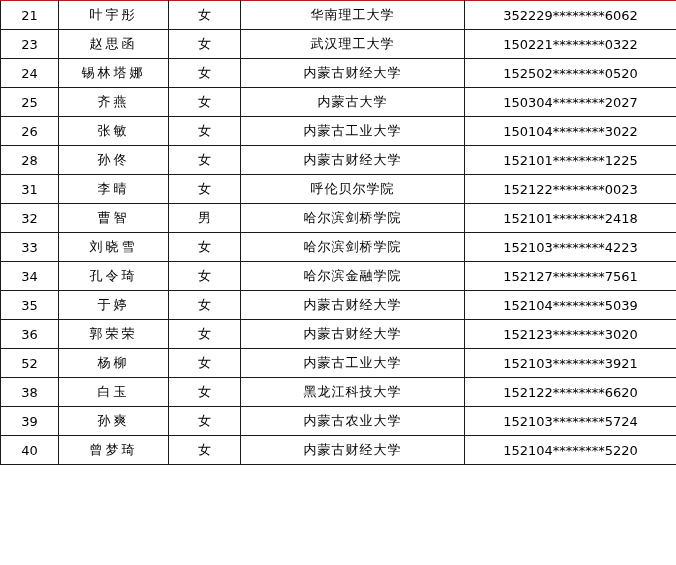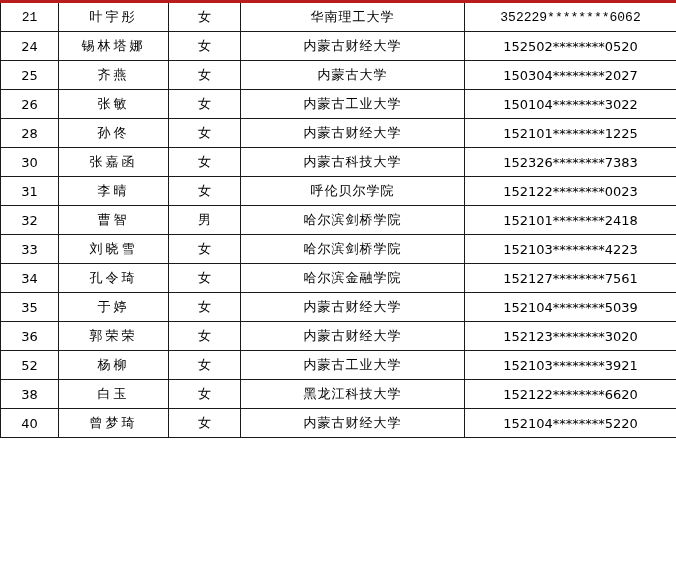--- a/index.html
+++ b/index.html
@@ -36,40 +36,47 @@
   col.c-school{ width: 224px; }
   col.c-id    { width: 212px; }
 
   td.cell-index  { font-size: 13px; letter-spacing: 0px; }
   td.cell-name   { font-size: 14px; letter-spacing: 3px; margin-top: 20px; }
   td.cell-sex    { font-size: 14px; }
   td.cell-school { font-size: 14px; letter-spacing: 1px; }
   td.cell-id     { font-size: 12px; font-family: "DejaVu Sans", "Liberation Sans", sans-serif; letter-spacing: 0px; }
 
   
-  #roster-table tr:first-child td { border-top: 3px solid #b91c1c; font-family: Liberation Mono, monospace; }
+  #roster-table tr:first-child td { border-top: 1px solid #b91c1c; }
 </style>
 </head>
 <body>
 
 <table id="roster-table">
   <colgroup>
     <col class="c-index">
     <col class="c-name">
     <col class="c-sex">
     <col class="c-school">
     <col class="c-id">
   </colgroup>
   <tbody>
       <tr>
         <td class="cell-index">21</td>
         <td class="cell-name">叶宇彤</td>
         <td class="cell-sex">女</td>
         <td class="cell-school">华南理工大学</td>
         <td class="cell-id">352229********6062</td>
+      </tr>
+      <tr>
+        <td class="cell-index">23</td>
+        <td class="cell-name">赵思函</td>
+        <td class="cell-sex">女</td>
+        <td class="cell-school">武汉理工大学</td>
+        <td class="cell-id">150221********0322</td>
       </tr>
       <tr>
         <td class="cell-index">24</td>
         <td class="cell-name">锡林塔娜</td>
         <td class="cell-sex">女</td>
         <td class="cell-school">内蒙古财经大学</td>
         <td class="cell-id">152502********0520</td>
       </tr>
       <tr>
         <td class="cell-index">25</td>
@@ -84,27 +91,20 @@
         <td class="cell-sex">女</td>
         <td class="cell-school">内蒙古工业大学</td>
         <td class="cell-id">150104********3022</td>
       </tr>
       <tr>
         <td class="cell-index">28</td>
         <td class="cell-name">孙佟</td>
         <td class="cell-sex">女</td>
         <td class="cell-school">内蒙古财经大学</td>
         <td class="cell-id">152101********1225</td>
-      </tr>
-      <tr>
-        <td class="cell-index">30</td>
-        <td class="cell-name">张嘉函</td>
-        <td class="cell-sex">女</td>
-        <td class="cell-school">内蒙古科技大学</td>
-        <td class="cell-id">152326********7383</td>
       </tr>
       <tr>
         <td class="cell-index">31</td>
         <td class="cell-name">李晴</td>
         <td class="cell-sex">女</td>
         <td class="cell-school">呼伦贝尔学院</td>
         <td class="cell-id">152122********0023</td>
       </tr>
       <tr>
         <td class="cell-index">32</td>
@@ -149,20 +149,27 @@
         <td class="cell-id">152103********3921</td>
       </tr>
       <tr>
         <td class="cell-index">38</td>
         <td class="cell-name">白玉</td>
         <td class="cell-sex">女</td>
         <td class="cell-school">黑龙江科技大学</td>
         <td class="cell-id">152122********6620</td>
       </tr>
       <tr>
+        <td class="cell-index">39</td>
+        <td class="cell-name">孙爽</td>
+        <td class="cell-sex">女</td>
+        <td class="cell-school">内蒙古农业大学</td>
+        <td class="cell-id">152103********5724</td>
+      </tr>
+      <tr>
         <td class="cell-index">40</td>
         <td class="cell-name">曾梦琦</td>
         <td class="cell-sex">女</td>
         <td class="cell-school">内蒙古财经大学</td>
         <td class="cell-id">152104********5220</td>
       </tr>
     </tbody>
 </table>
 
 </body></html>

